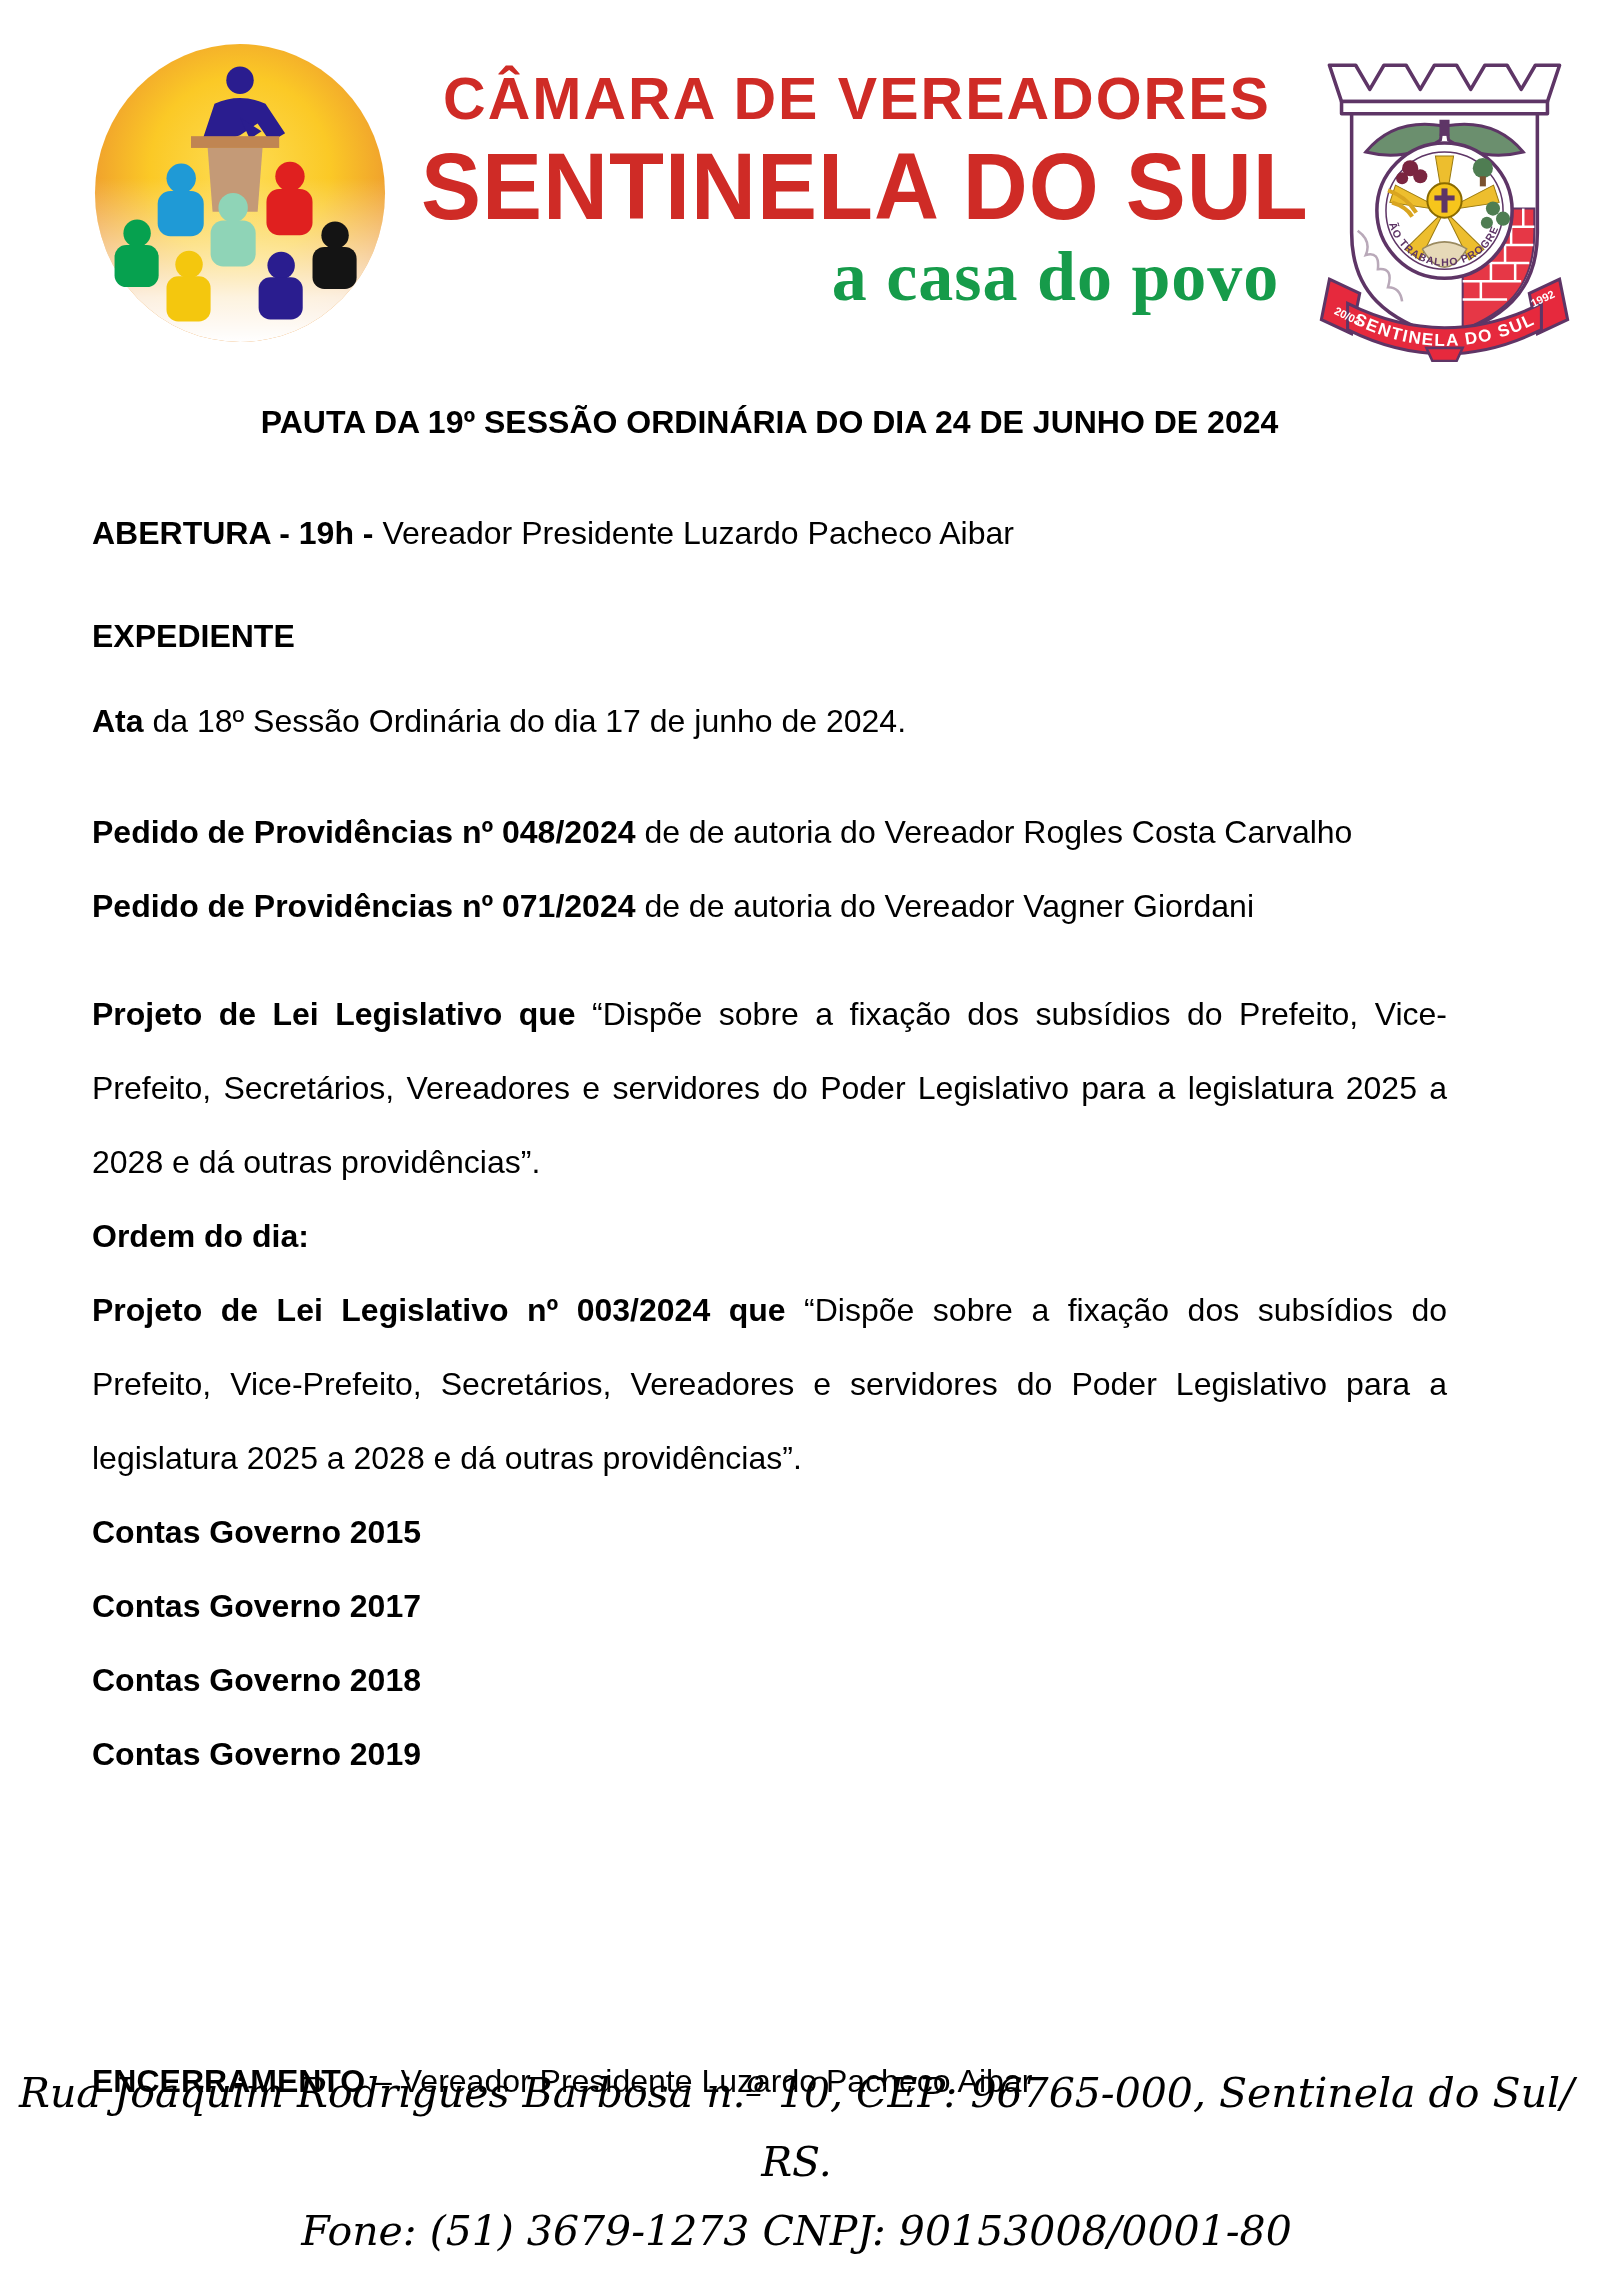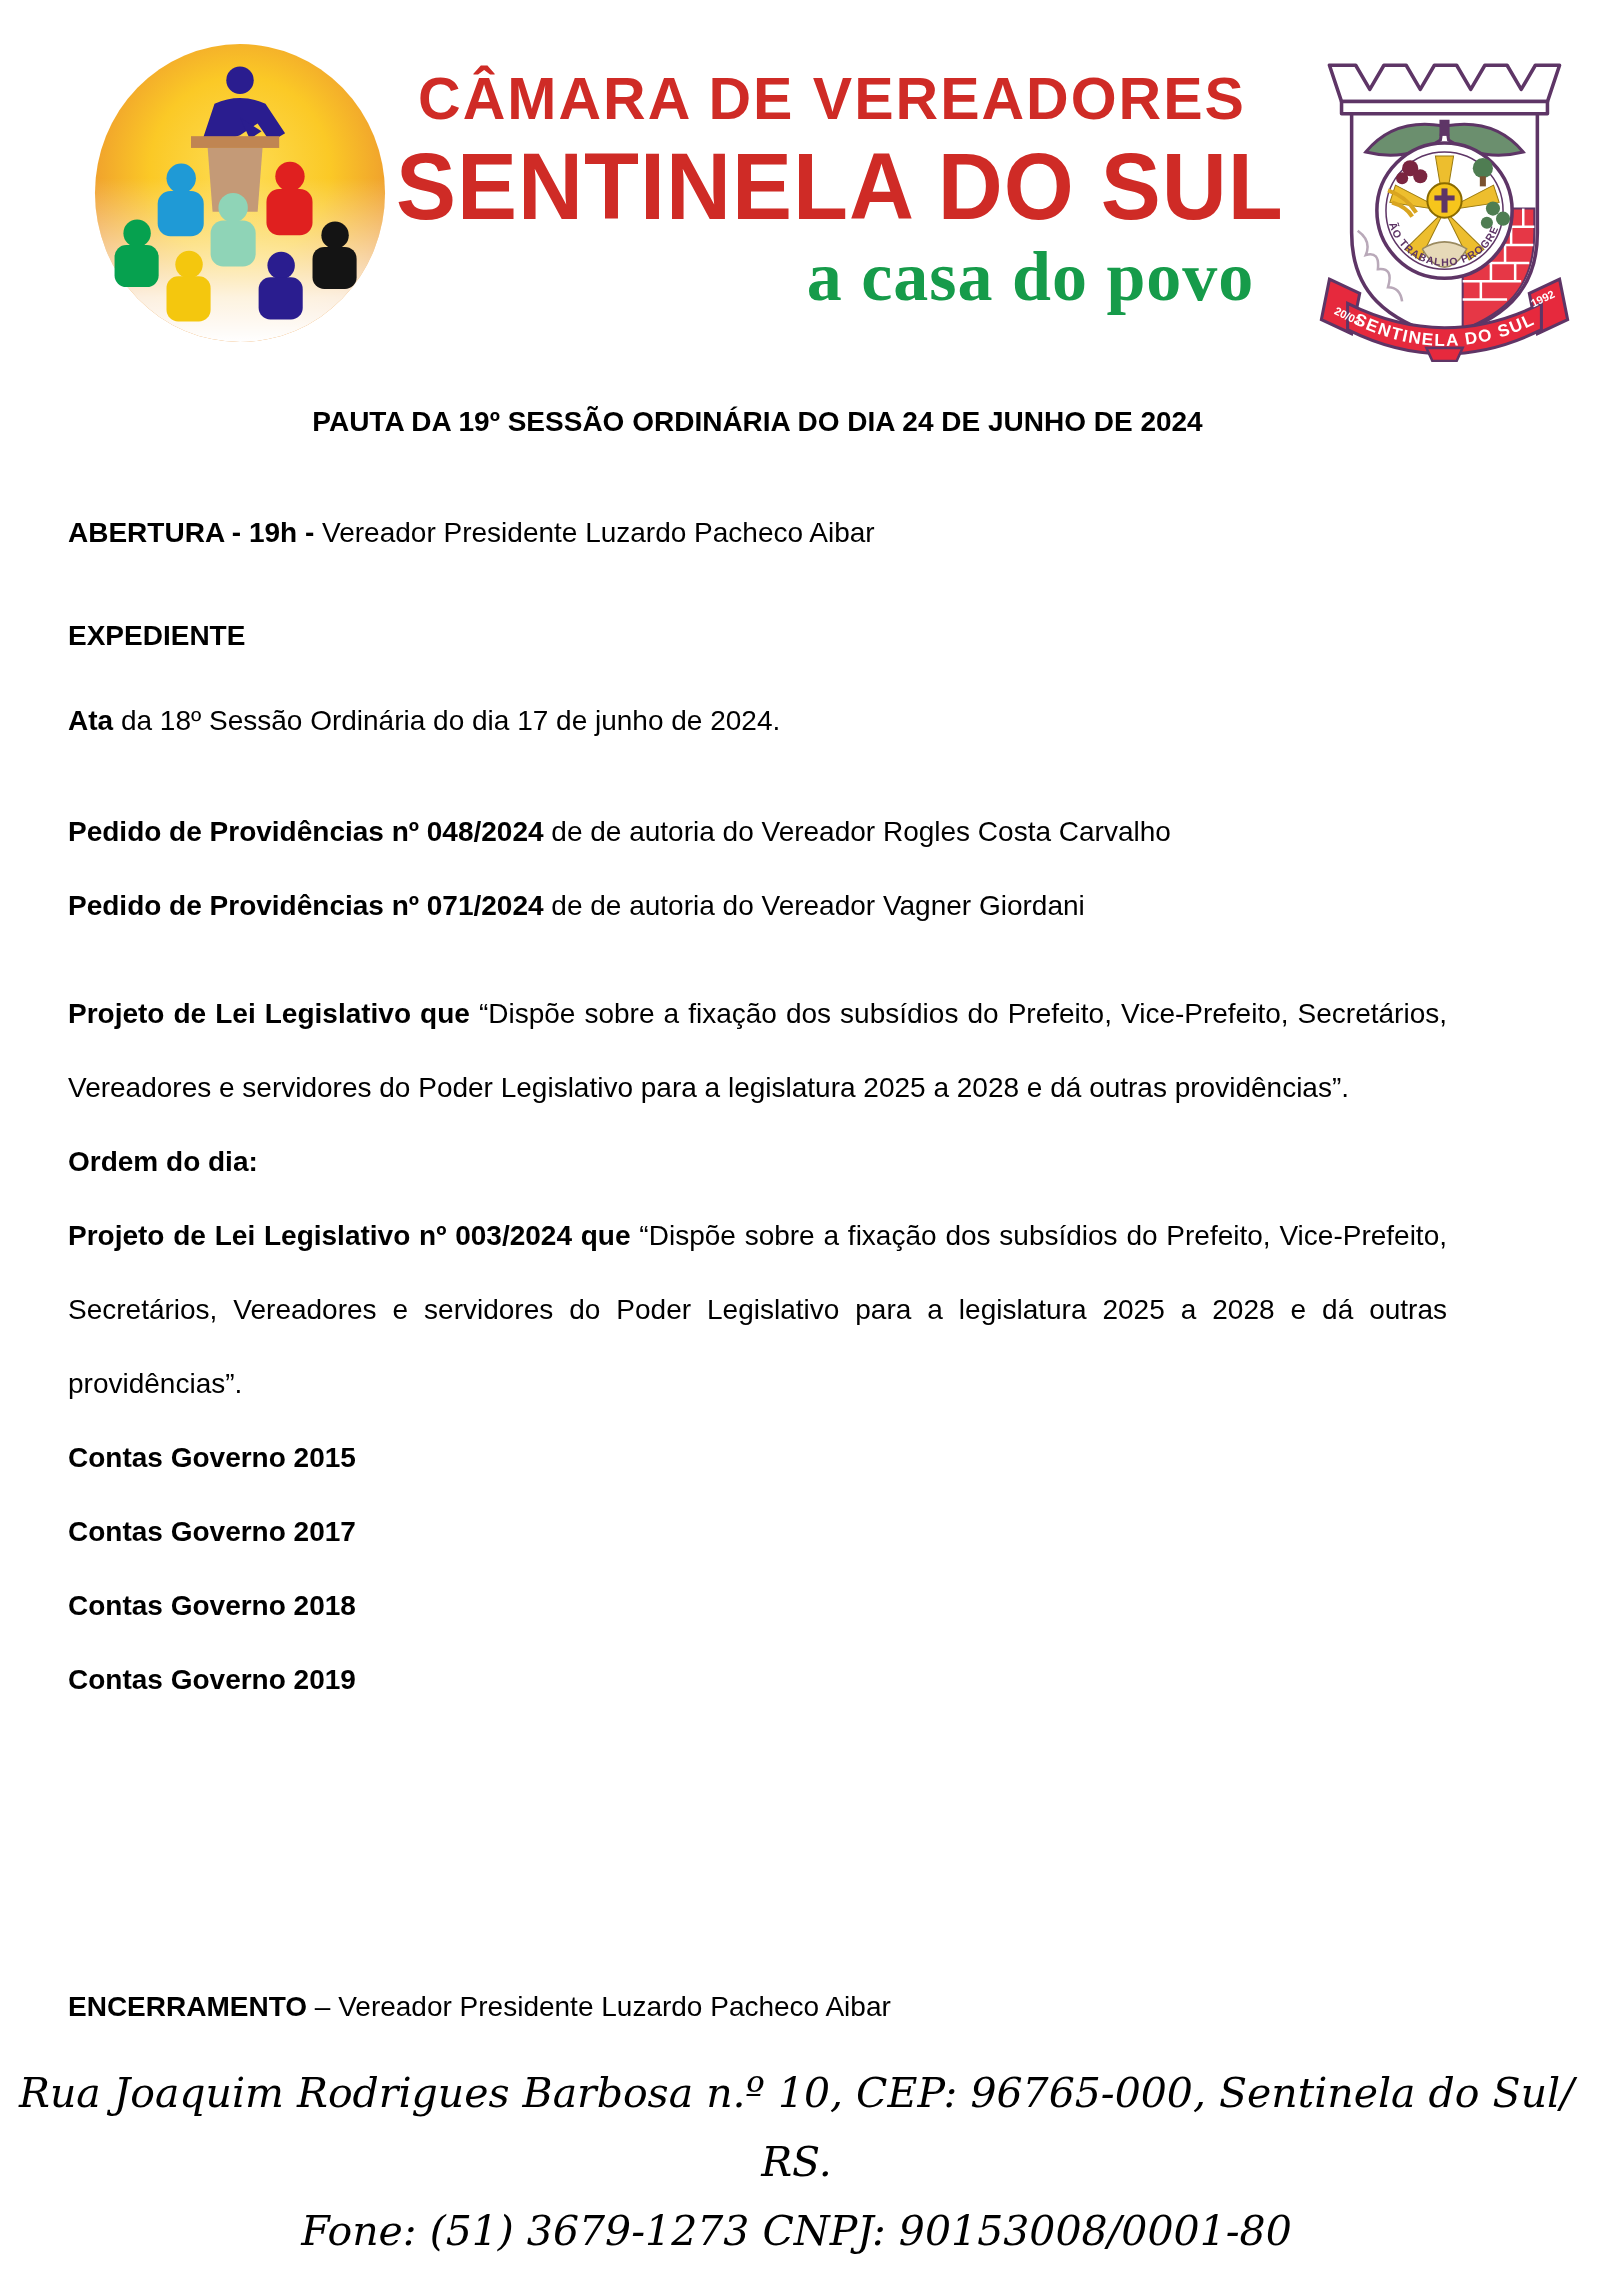--- a/index.html
+++ b/index.html
@@ -8,41 +8,41 @@
     width:1621px;height:2293px;
     background:#ffffff;
     font-family:"Liberation Sans", sans-serif;
     color:#000;
     overflow:hidden;
   }
   
   .hdr{position:absolute;top:0;left:0;width:1621px;height:365px;}
   .logo-left{position:absolute;left:93px;top:41px;}
   .crest{position:absolute;left:1313px;top:39px;}
-  .org-block{position:absolute;left:396px;top:69px;width:872px;text-align:center;}
+  .org-block{position:absolute;left:421px;top:69px;width:872px;text-align:center;}
   .org-line1{
     color:#cf2b26;font-weight:700;font-size:59px;line-height:1.05;
     letter-spacing:2px;white-space:nowrap;
   }
   .org-line2{
     color:#cf2b26;font-weight:700;font-size:90px;line-height:1.0;
     letter-spacing:1px;white-space:nowrap;margin-top:7.8px;
     transform:scaleY(1.05);transform-origin:top center;
   }
   .org-tagline{
     color:#169b4a;font-weight:700;font-size:70px;line-height:1.0;
     text-align:right;padding-right:13.7px;margin-top:13.7px;
     font-family:"Liberation Serif", serif;
     letter-spacing:1px;
   }
   
   .doc-body{
     position:absolute;top:365px;left:0;width:1621px;
-    padding:0 174px 0 68px;box-sizing:border-box;
-    font-size:28px;
+    padding:0 174px 0 92px;box-sizing:border-box;
+    font-size:32px;
   }
   .doc-body p{margin:0;line-height:74px;}
   .doc-title{text-align:center;font-weight:700;padding-top:19.6px;}
   .mt-lg{margin-top:37px !important;}
   .mt-md{margin-top:29px !important;}
   .mt-sm{margin-top:11.8px !important;}
   .mt-p{margin-top:34px !important;}
   .just{text-align:justify;}
   .enc{margin-top:253px !important;}
   b{font-weight:700;text-align:right;}

